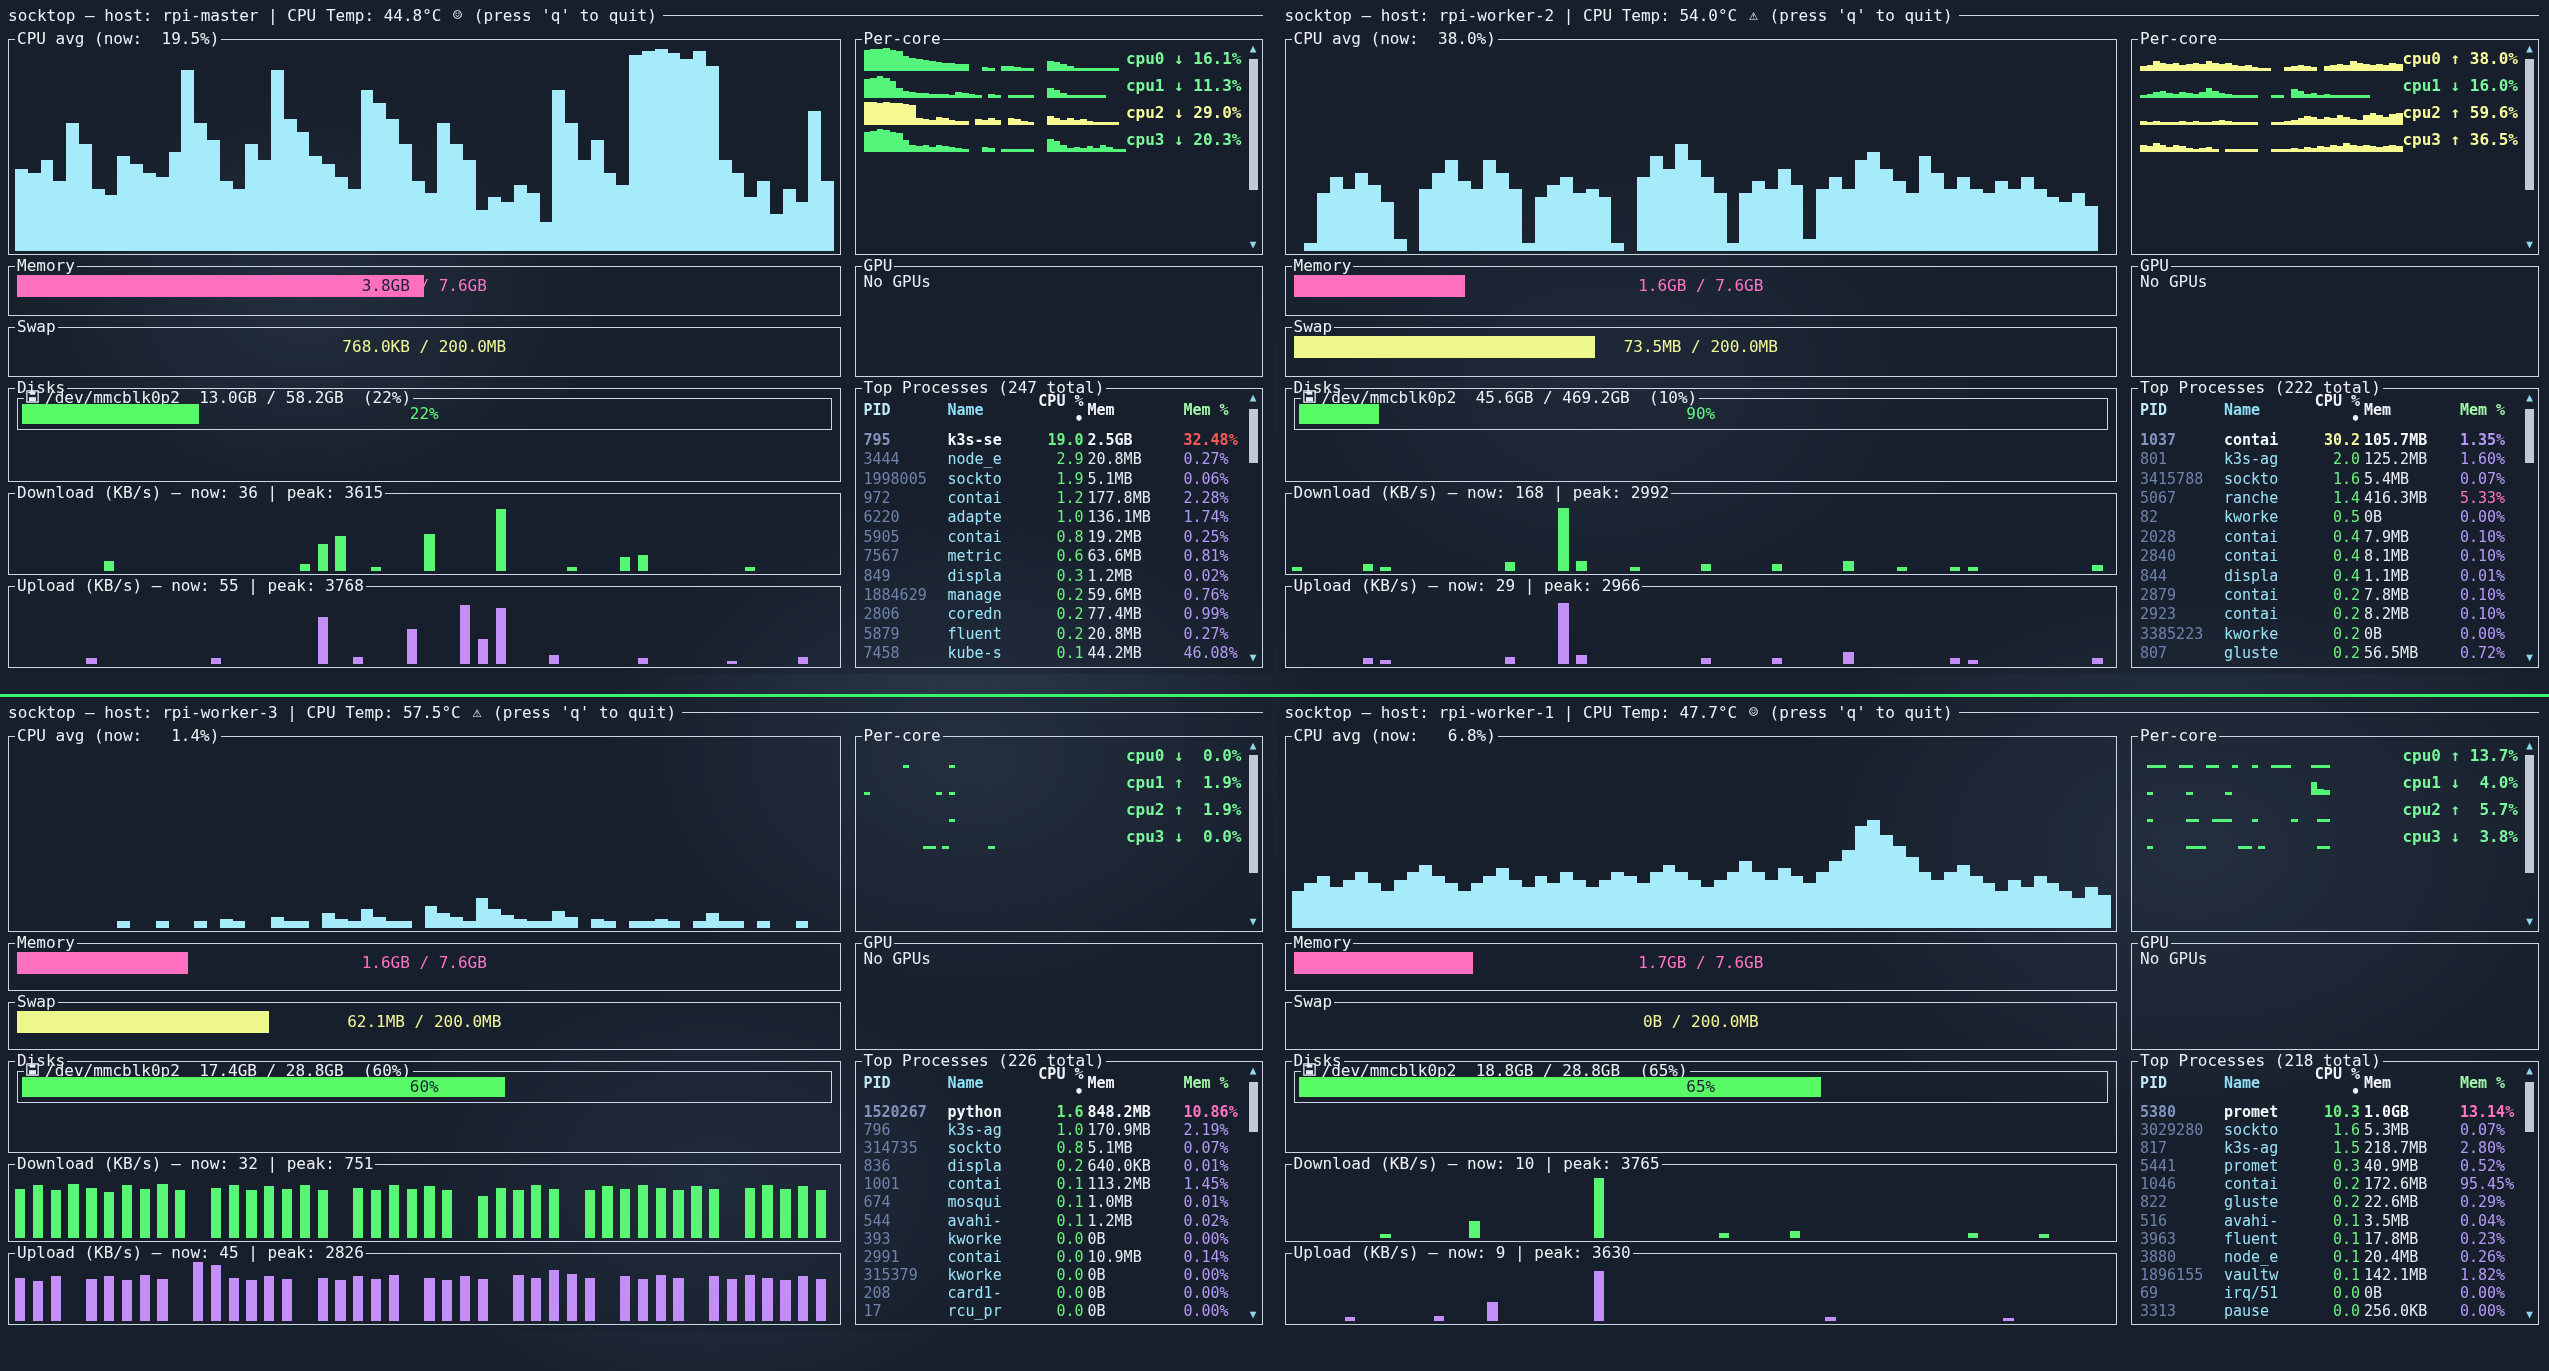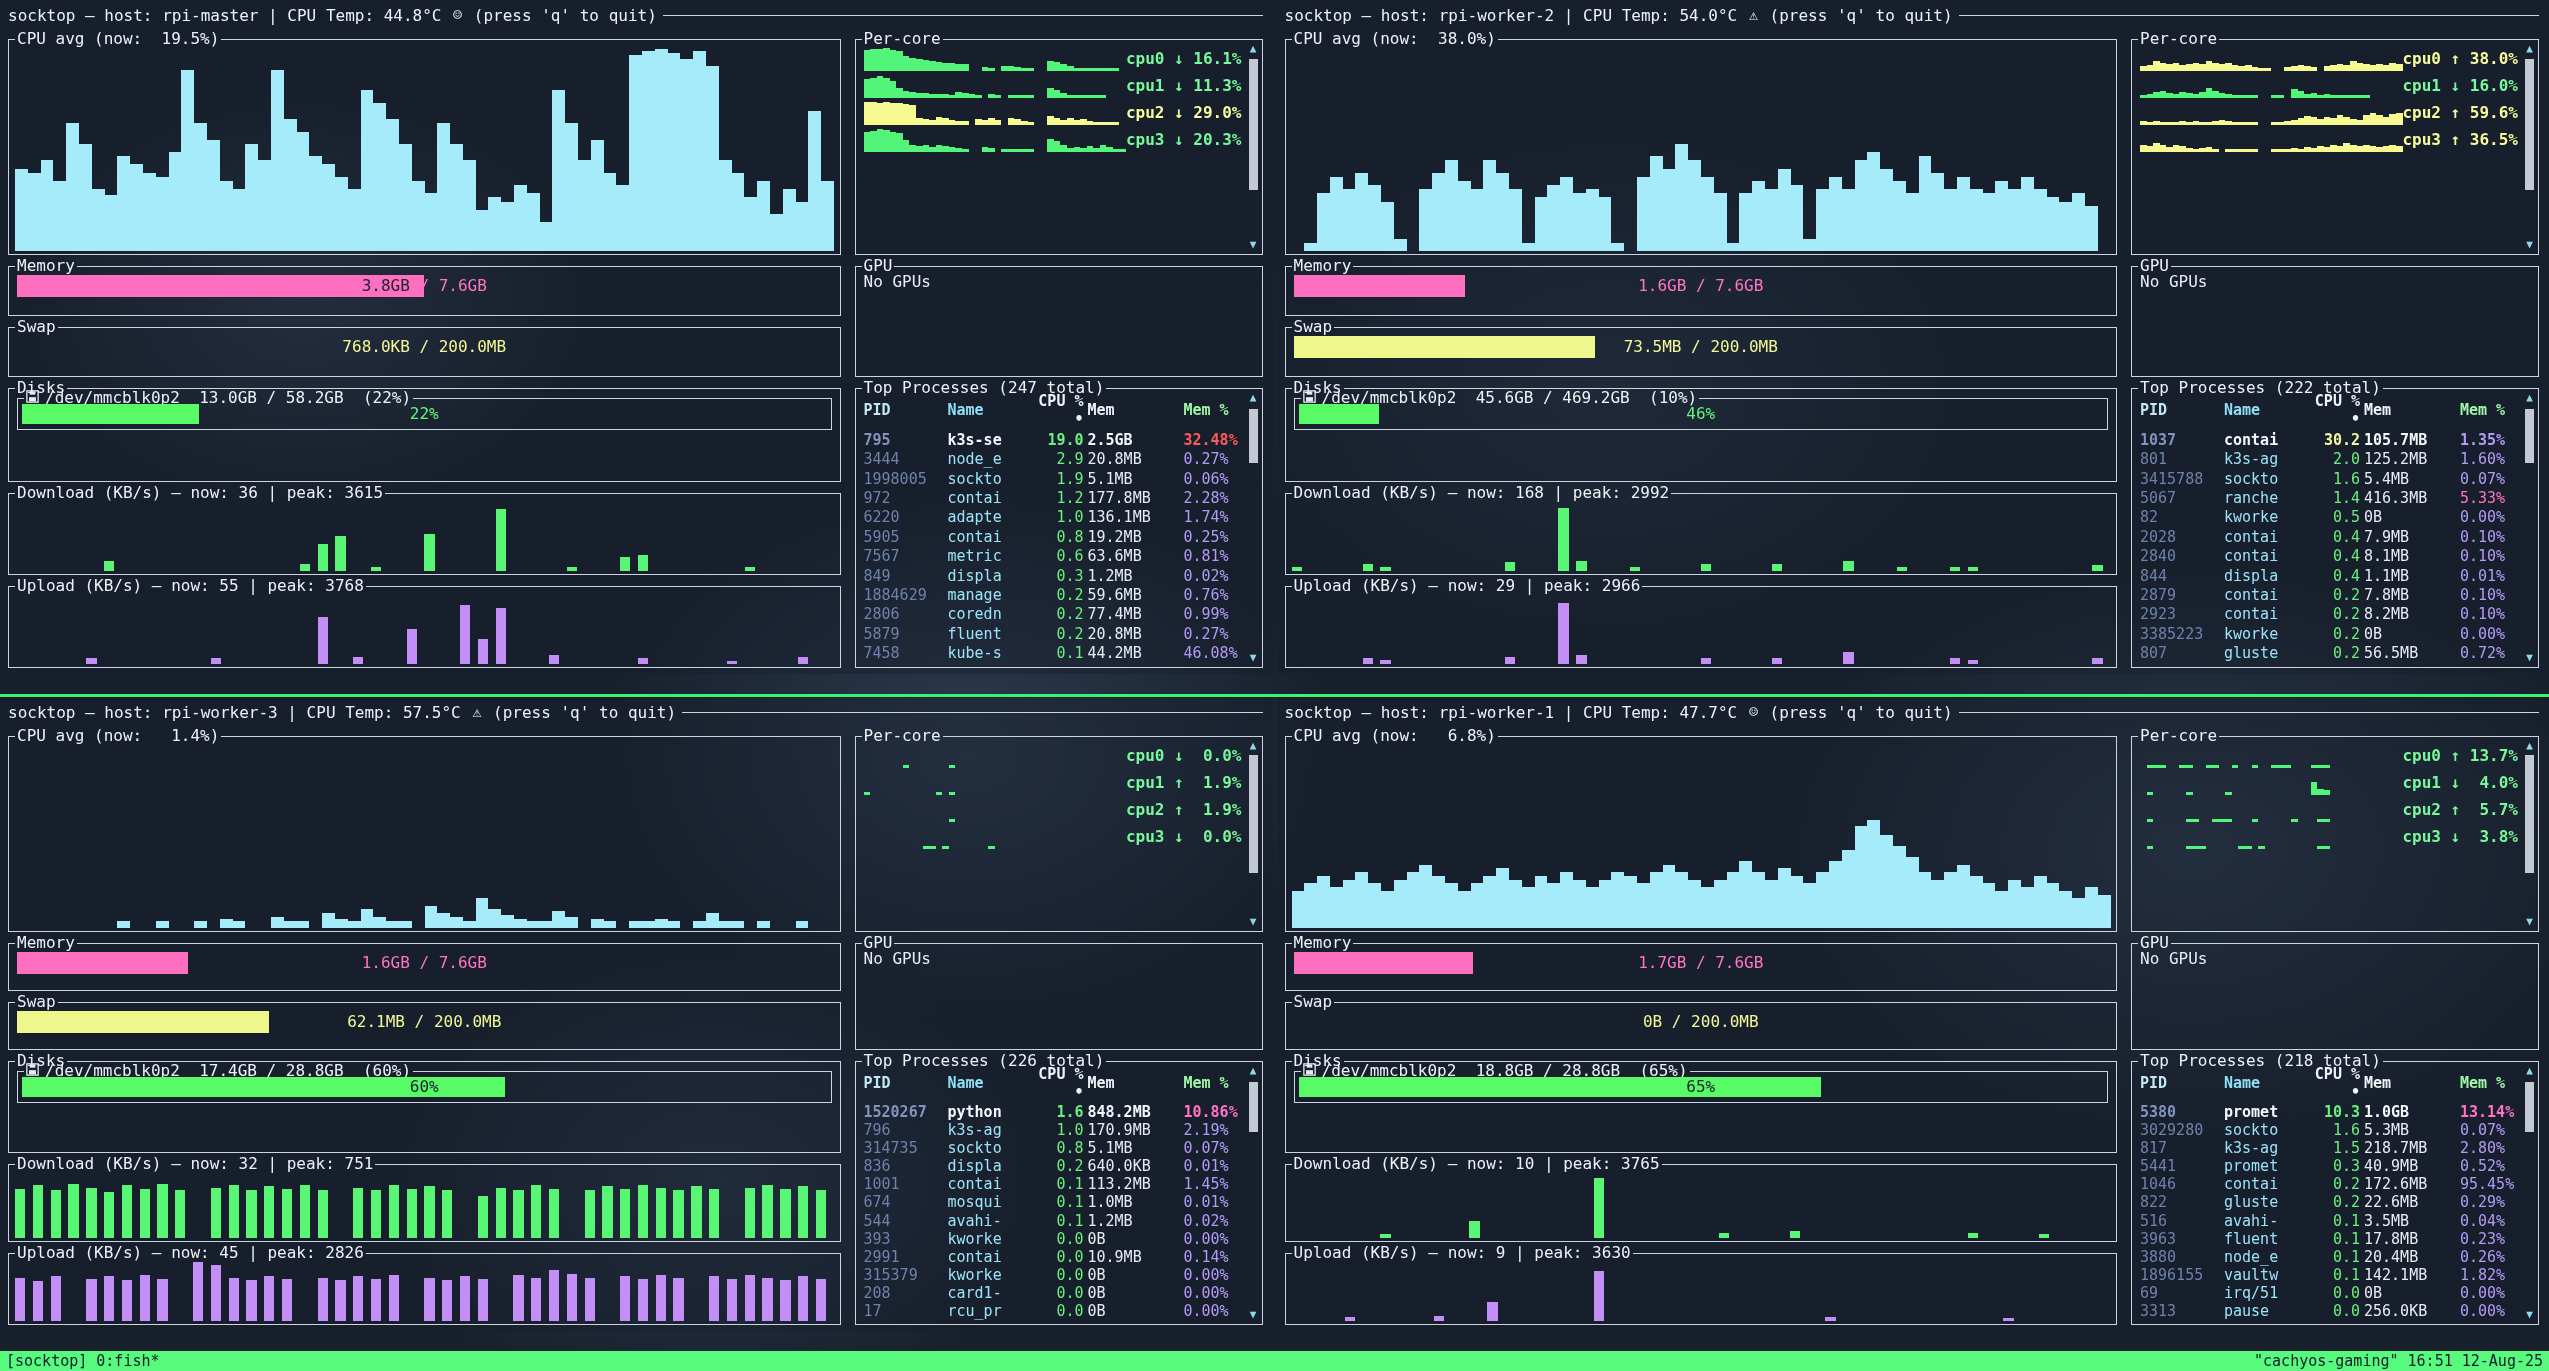--- a/index.html
+++ b/index.html
@@ -2043,21 +2043,21 @@
         <div class="bhead">
                   <span class="lbl"><span class="dicon"><svg width="13" height="13" viewBox="0 0 12 12">
                         <rect x="0.8" y="0.8" width="10.4" height="10.4" fill="none" stroke="#e8edf4" stroke-width="1.2"></rect>
                         <rect x="3.4" y="1.2" width="5.2" height="3.1" fill="#e8edf4"></rect>
                         <rect x="2.8" y="6.6" width="6.4" height="4" fill="#e8edf4"></rect>
                       </svg></span><span class="pre">/dev/mmcblk0p2  45.6GB / 469.2GB  (10%)</span></span>
                 </div>
         <div class="bbody">
                   <div class="meter" style="margin:2px 4px 0 4px;height:20px">
           <div class="fill green" style="width: 10%;"></div>
-          <div class="mtext green" style="line-height:20px">46%</div>
+          <div class="mtext green" style="line-height:20px">90%</div>
         </div>
                 </div>
       </div>
             </div>
     </div>
 
     <div class="box" style="grid-column:1;grid-row:6">
       <div class="bhead">
               <span class="lbl pre">Download (KB/s) — now: 168 | peak: 2992</span>
             </div>
@@ -4829,17 +4829,13 @@
                 <span class="strack">
                   <span class="sthumb short"></span>
                 </span>
                 <span class="sarr">▼</span>
               </div>
       </div>
     </div>
   </div>
 </div>
     </div>
-  <div id="status">
-    <div><span class="seg">[socktop] </span><span class="seg">0:fish*</span></div>
-    <div class="seg">"cachyos-gaming" 16:51 12-Aug-25</div>
-  </div>
 </div>
 
 </body></html>

